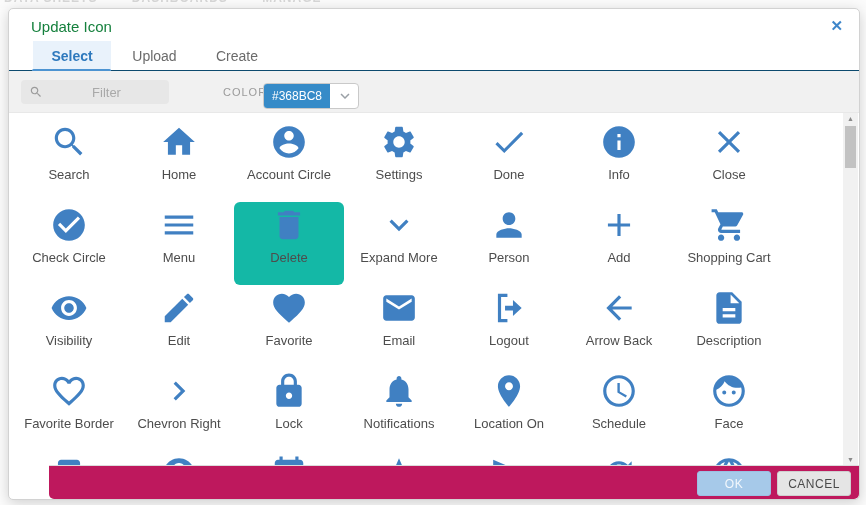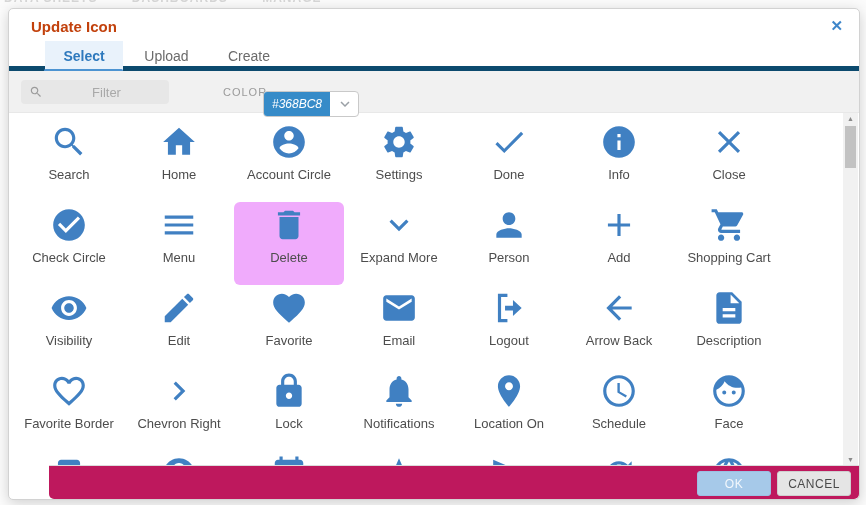--- a/index.html
+++ b/index.html
@@ -9,45 +9,45 @@
   
   .bg-nav { position:absolute; top:0; left:0; width:100%; height:8px; overflow:hidden; background:#fbfbfb; }
   .bg-nav-inner { margin-top:-9px; padding-left:4px; font-size:12px; font-weight:bold; color:#d7d7d7; letter-spacing:1px; white-space:nowrap; }
   .bg-nav-inner span { margin-right:30px; }
 
   
   .modal { position:absolute; left:8px; top:8px; width:852px; height:492px; background:#fff;
            border:1px solid #d2d2d2; border-radius:5px; box-shadow:0 3px 14px rgba(0,0,0,.18); }
 
   .m-header { position:absolute; left:0; top:0; right:0; height:32px; }
-  .m-title { position:absolute; left:22px; top:9px; font-size:15px; font-weight:bold; color:#c2410c; }
+  .m-title { position:absolute; left:22px; top:9px; font-size:15px; font-weight:normal; color:#15803d; }
   .m-close { position:absolute; right:12px; top:6px; font-size:15px; font-weight:bold; color:#3e86ca; cursor:pointer; padding:2px 4px; }
 
-  .m-tabs { position:absolute; left:0; top:32px; right:0; height:30px; padding-left:36px; border-bottom:5px solid #0c4a6e; }
+  .m-tabs { position:absolute; left:0; top:32px; right:0; height:30px; padding-left:24px; border-bottom:1px solid #0c4a6e; }
   .tab { position:relative; display:inline-block; width:78px; height:30px; line-height:30px; text-align:center;
          font-size:14px; color:#6b6b6b; cursor:pointer; vertical-align:top; }
   .tab.active { background:#e9f2fb; color:#2e79bd; font-weight:bold; }
   .tab.active::after { content:''; position:absolute; left:-1px; right:0; bottom:-1px; height:3px; background:#4d94d2; border-radius:2px; }
 
   .m-toolbar { position:absolute; left:0; top:62px; right:0; height:42px; background:#f1f1f1; border-bottom:1px solid #e8e8e8; }
   .filter-box { position:absolute; left:12px; top:9px; width:148px; height:24px; background:#e7e7e7; border-radius:4px; }
   .filter-box svg { position:absolute; left:8px; top:5px; width:14px; height:14px; fill:#9b9b9b; }
   .filter-input { position:absolute; left:28px; top:0; width:115px; height:24px; border:none; background:transparent;
                   font-size:13px; color:#555; outline:none; font-family:"Liberation Sans", sans-serif;text-align:center; }
   .filter-input::placeholder { color:#a9a9a9; }
   .color-label { position:absolute; left:214px; top:15px; font-size:11px; color:#9a9a9a; letter-spacing:1px; }
-  .color-dd { position:absolute; left:254px; top:20px; width:96px; height:26px; background:#fff; border:1px solid #c9c9c9; border-radius:4px; cursor:pointer;font-style:italic; }
+  .color-dd { position:absolute; left:254px; top:12px; width:96px; height:26px; background:#fff; border:1px solid #c9c9c9; border-radius:4px; cursor:pointer; }
   .color-swatch { position:absolute; left:0px; top:0px; width:66px; height:24px; background:#368bc8; border-radius:3px 0 0 3px;
                   color:#fff; font-size:12px; line-height:24px; text-align:center; }
   .color-dd-arrow { position:absolute; right:4px; top:3px; width:18px; height:18px; fill:#9aa0a6; }
 
   .m-grid { position:absolute; left:0; top:104px; width:835px; height:353px; overflow:hidden;
             padding:6px 0 0 5px; display:flex; flex-wrap:wrap; align-content:flex-start; }
   .cell { width:110px; height:83px; display:flex; flex-direction:column; align-items:center; padding-top:4px; cursor:pointer; }
-  .cell.selected { background:#f0abfc; border-radius:6px; }
+  .cell.selected { background:#14b8a6; border-radius:6px; }
   .icon-wrap { width:38px; height:38px; display:block; }
   .gicon { width:38px; height:38px; fill:#4080c2; display:block; }
   .cell-label { margin-top:6px; font-size:13px; color:#4d4d4d; white-space:nowrap;text-align:right; }
 
   .scrollbar { position:absolute; right:1px; top:104px; width:15px; height:353px; background:#f1f1f1; }
   .sb-arrow { position:absolute; left:0; width:15px; height:12px; text-align:center; font-size:7px; color:#8a8a8a; line-height:12px; cursor:pointer; }
   .sb-up { top:0; }
   .sb-down { bottom:0; }
   .sb-thumb { position:absolute; left:2px; top:13px; width:11px; height:42px; background:#c2c2c2; cursor:pointer; }
 

